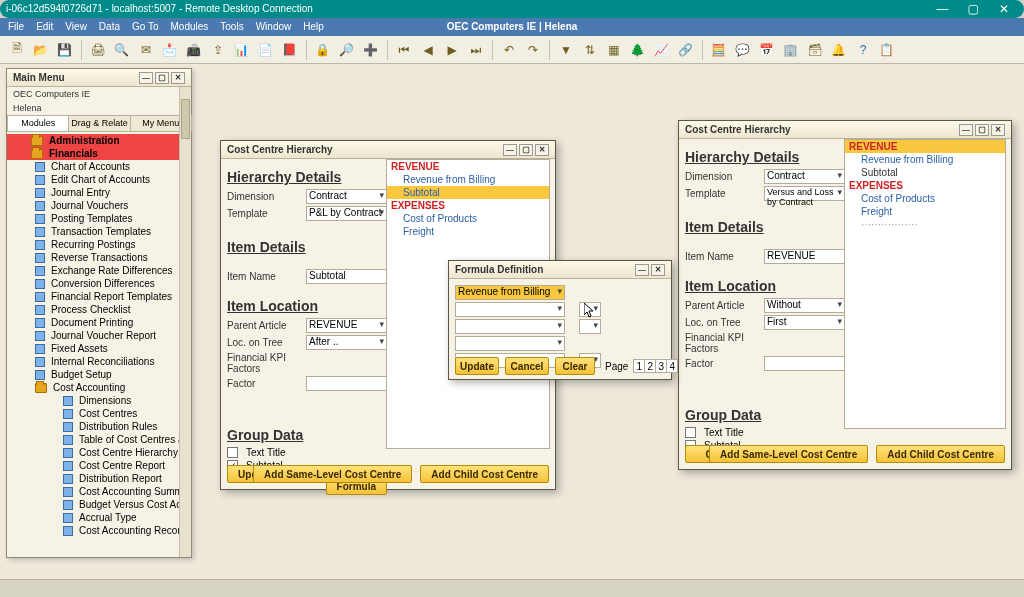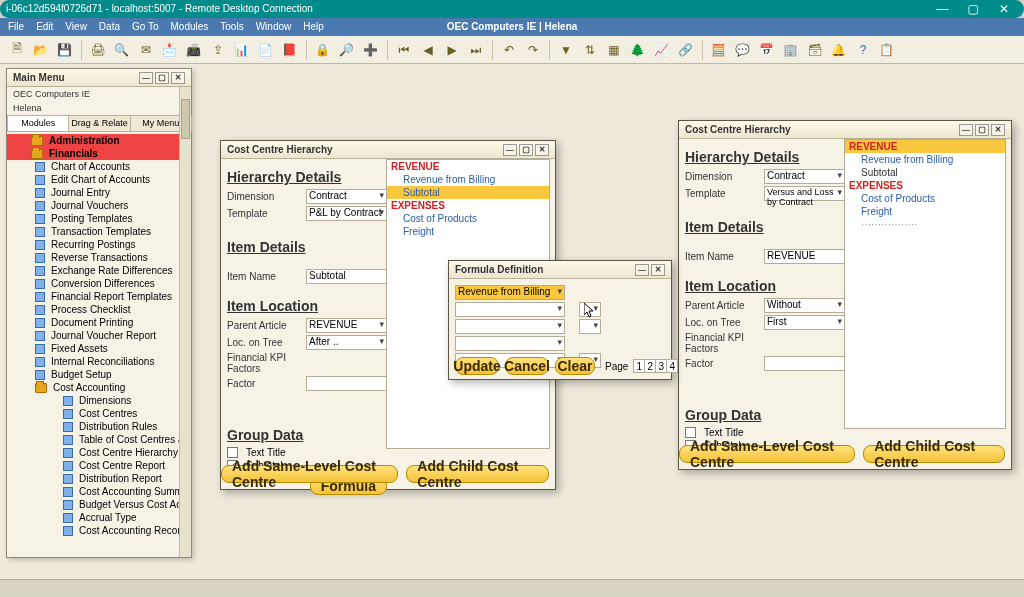--- a/index.html
+++ b/index.html
@@ -38,21 +38,21 @@
   
   .subwin { position: absolute; background: #f6f2e6; border: 1px solid #5c5646; box-shadow: 3px 3px 8px rgba(0,0,0,0.3); }
   .sw-body { padding: 6px; position: relative; height: calc(100% - 18px); }
   .sect-hdr { color: #333; font-weight: bold; text-decoration: underline; font-size: 14px; margin: 4px 0 4px 0; }
   .field-row { display: flex; align-items: center; margin: 2px 0; gap: 4px; }
   .field-lbl { width: 80px; font-size: 10px; color: #333; }
   .field-inp { width: 86px; height: 15px; border: 1px solid #b3ad97; background: #fff; font-size: 10px; padding: 0 2px; }
   .field-sel { width: 86px; height: 15px; border: 1px solid #b3ad97; background: #fff; font-size: 10px; position: relative; padding: 0 2px; }
   .field-sel::after { content: "▾"; position: absolute; right: 2px; top: 0; font-size: 9px; color: #444; }
   .chk { width: 11px; height: 11px; border: 1px solid #777; background: #fff; display: inline-flex; align-items: center; justify-content: center; font-size: 9px; margin-right: 4px; }
-  .btn { height: 18px; min-width: 56px; padding: 0 10px; border: 1px solid #b48c00; background: linear-gradient(#ffe27a,#f5c23a); font-size: 14px; font-weight: bold; color: #3a2a00; cursor: pointer; display: inline-flex; align-items: center; justify-content: center; border-radius: 8px; }
+  .btn { height: 18px; min-width: 56px; padding: 0 10px; border: 1px solid #b48c00; background: linear-gradient(#ffe27a,#f5c23a); font-size: 10px; font-weight: bold; color: #3a2a00; cursor: pointer; display: inline-flex; align-items: center; justify-content: center; border-radius: 2px; }
   .btn-row { display: flex; gap: 8px; }
 
   
   .treepane { position: absolute; border: 1px solid #b3ad97; background: #fff; overflow-y: auto; font-size: 10px; }
   .tprow { padding: 1px 4px; cursor: pointer; }
   .tprow.cat { color: #c22; font-weight: bold; }
   .tprow.sel { background: #f9c83e; }
   .tprow.ind1 { padding-left: 16px; color: #2c60a8; }
 
   

